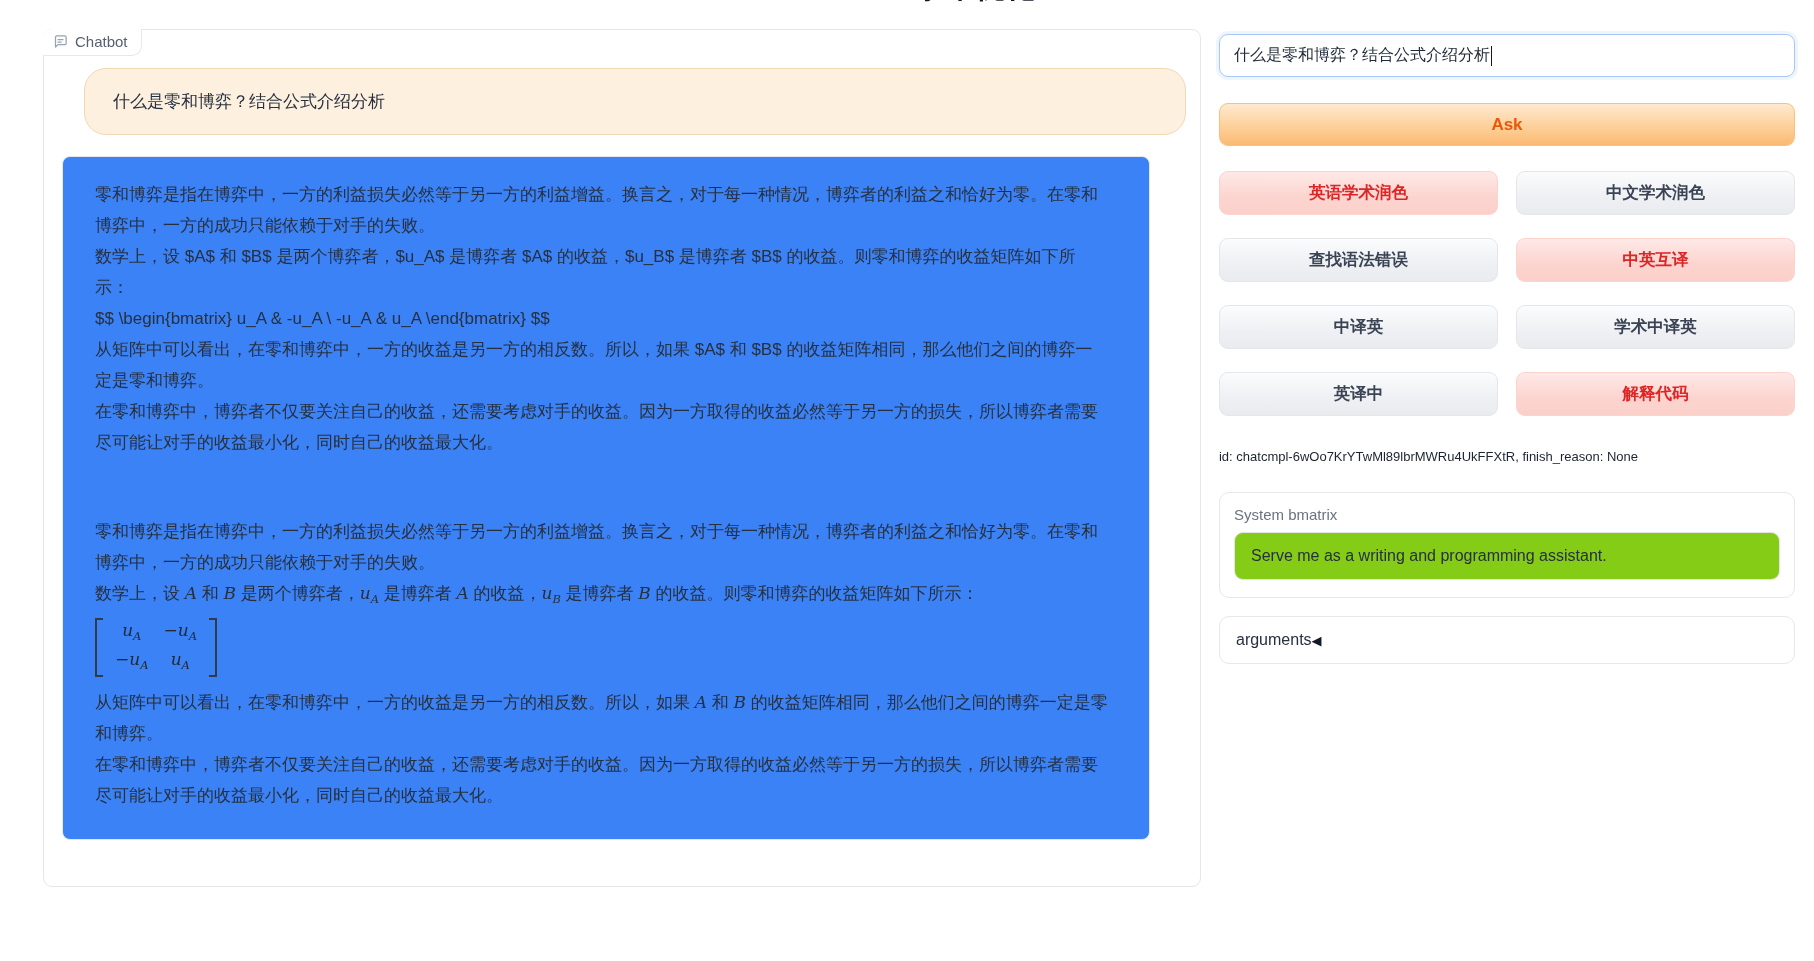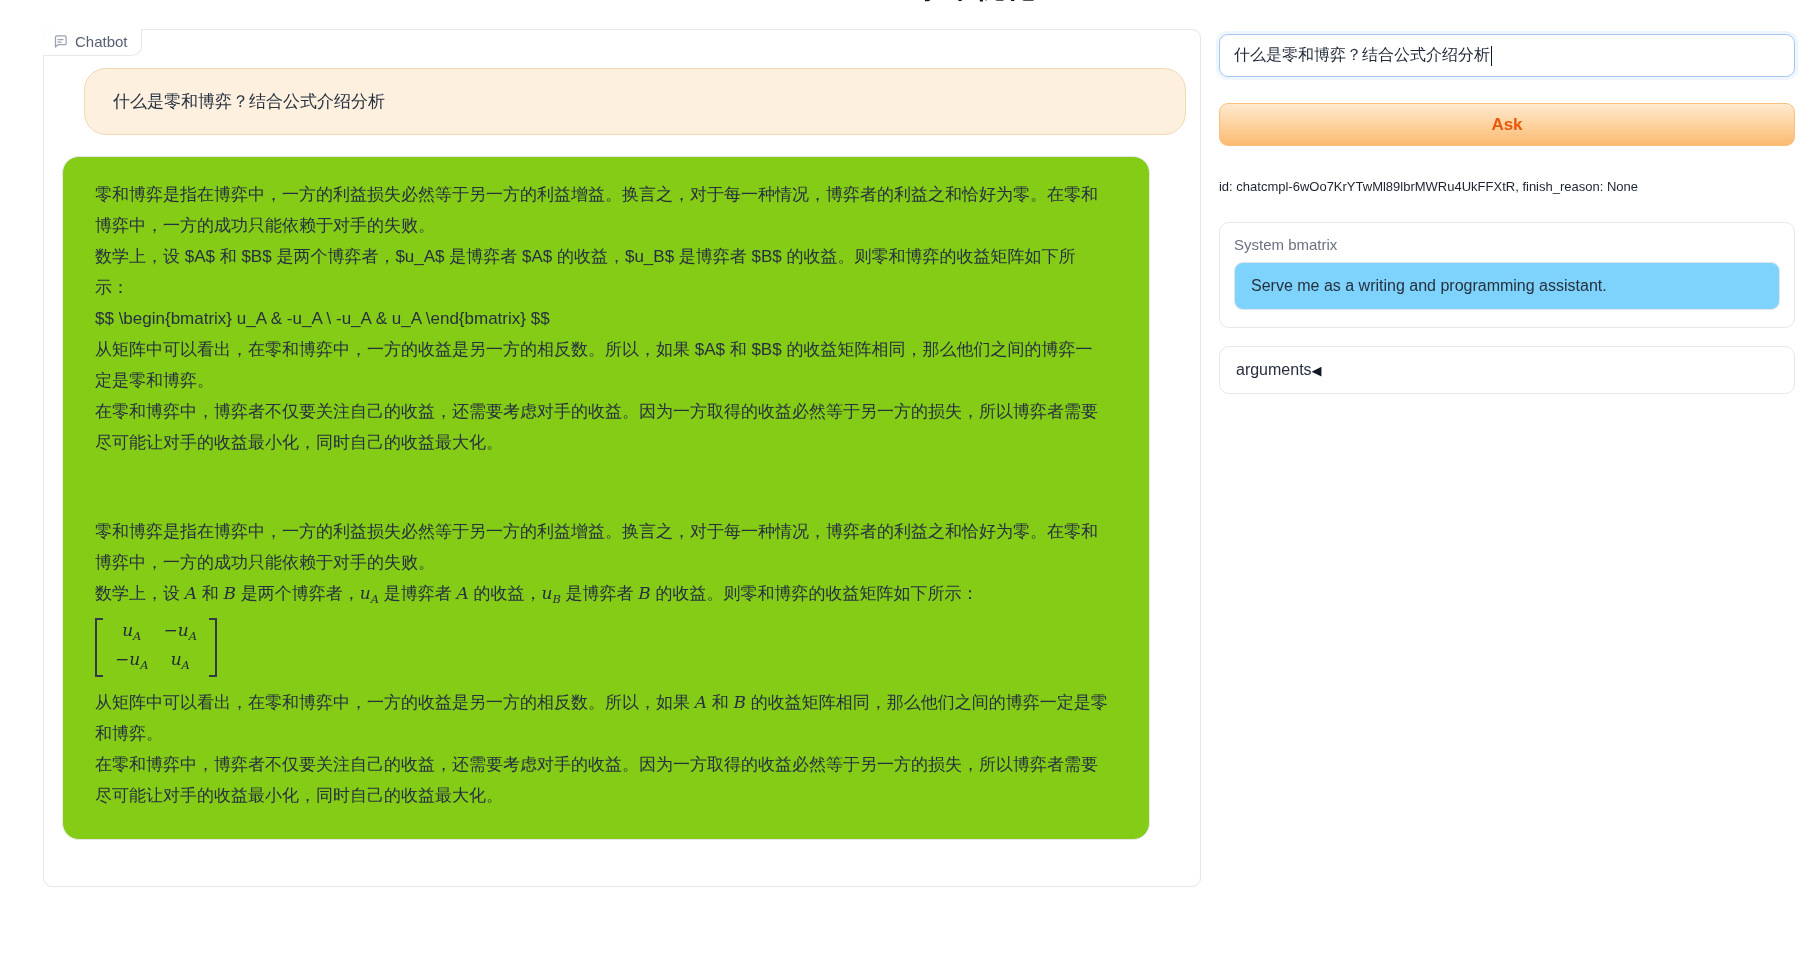--- a/index.html
+++ b/index.html
@@ -18,22 +18,22 @@
   .chat-label { position: absolute; top: -1px; left: -1px; display: flex; align-items: center; gap: 7px;
     background: #fff; border: 1px solid #e7e8ea; border-top: none; border-left: none;
     border-radius: 9px 0 10px 0; padding: 4px 13px 5px 10px; font-size: 15px; color: #576071; }
   .chat-label svg { display: block; }
 
   .messages { padding: 38px 14px 20px 18px; display: flex; flex-direction: column; gap: 21px; }
 
   .user-bubble { margin-left: 22px; background: #fdf0df; border: 1px solid #f0d9b5;
     border-radius: 22px; padding: 19px 28px; font-size: 17px; line-height: 27px; color: #27303f; }
 
-  .bot-bubble { margin-right: 36px; background: #84cc16; border: 1px solid #e5e7eb;
-    border-radius: 17px; padding: 22px 40px 28px 32px; font-size: 17px; line-height: 31px; color: #27303f; }
+  .bot-bubble { margin-right: 36px; background: #3b82f6; border: 1px solid #e5e7eb;
+    border-radius: 8px; padding: 22px 40px 28px 32px; font-size: 17px; line-height: 31px; color: #27303f; }
   .msg-line { min-height: 31px; }
   .block-gap { height: 58px; }
 
   .mi { font-family: "DejaVu Serif", "Liberation Serif", serif; font-style: italic; }
   .mi sub { font-size: 11.5px; }
 
   .matrix-wrap { display: inline-flex; align-items: stretch; margin: 3px 0 5px 0; }
   .bracket { width: 8px; border: 2px solid #323a47; }
   .bracket.left  { border-right: none; }
   .bracket.right { border-left: none; }
@@ -61,21 +61,21 @@
     border: 1px solid #fcd3cd; color: #dc2626; }
   .fn-btn.gray { background: linear-gradient(180deg, #fbfcfd 0%, #eef0f3 60%, #e9ebef 100%);
     border: 1px solid #e4e6ea; color: #3a4354; }
 
   .status-line { margin-top: 33px; font-size: 13px; color: #1b2430; }
 
   .sys-card { margin-top: 28px; background: #fff; border: 1px solid #e7e8ea; border-radius: 10px;
     padding: 13px 14px 17px; }
   .sys-label { font-size: 15px; color: #6b7280; margin-bottom: 9px; }
   .sys-value { border: 1px solid #e3e5e8; border-radius: 9px; padding: 14px 16px;
-    font-size: 16px; color: #27303f; background: #7dd3fc; }
+    font-size: 16px; color: #27303f; background: #84cc16; }
 
   .accordion { margin-top: 18px; background: #fff; border: 1px solid #e7e8ea; border-radius: 10px;
     height: 48px; display: flex; align-items: center; 
     padding: 0 16px; font-size: 16px; color: #27303f; cursor: pointer; }
   .accordion .tri { font-size: 13px; color: #111827; }
 </style>
 </head>
 <body>
 
 <div class="title-clip">
@@ -126,20 +126,30 @@
 
   <div class="controls">
 
     <div class="prompt-box" role="textbox">
       <span>什么是零和博弈？结合公式介绍分析</span>
       <span class="caret"></span>
     </div>
 
     <button class="ask-btn">Ask</button>
 
+    <div class="btn-grid">
+      <button class="fn-btn red">英语学术润色</button>
+      <button class="fn-btn gray">中文学术润色</button>
+      <button class="fn-btn gray">查找语法错误</button>
+      <button class="fn-btn red">中英互译</button>
+      <button class="fn-btn gray">中译英</button>
+      <button class="fn-btn gray">学术中译英</button>
+      <button class="fn-btn gray">英译中</button>
+      <button class="fn-btn red">解释代码</button>
+    </div>
 
     <div class="status-line">id: chatcmpl-6wOo7KrYTwMl89lbrMWRu4UkFFXtR, finish_reason: None</div>
 
     <div class="sys-card">
       <div class="sys-label">System bmatrix</div>
       <div class="sys-value" role="textbox">Serve me as a writing and programming assistant.</div>
     </div>
 
     <div class="accordion">
       <span>arguments</span>

